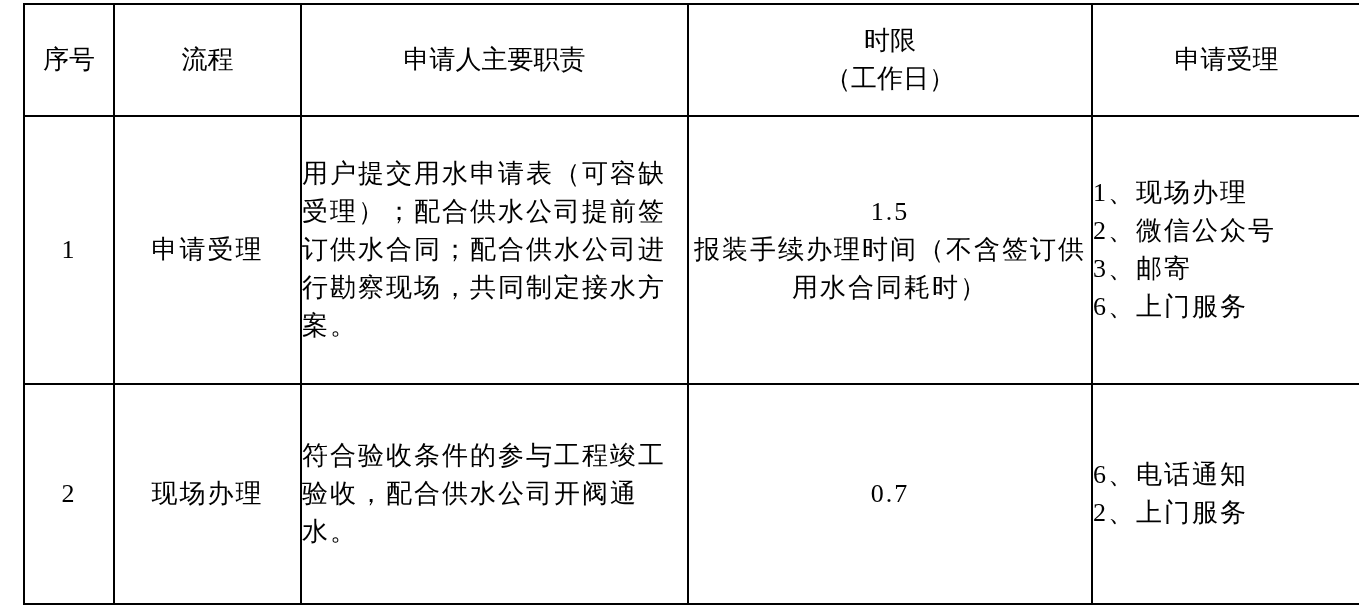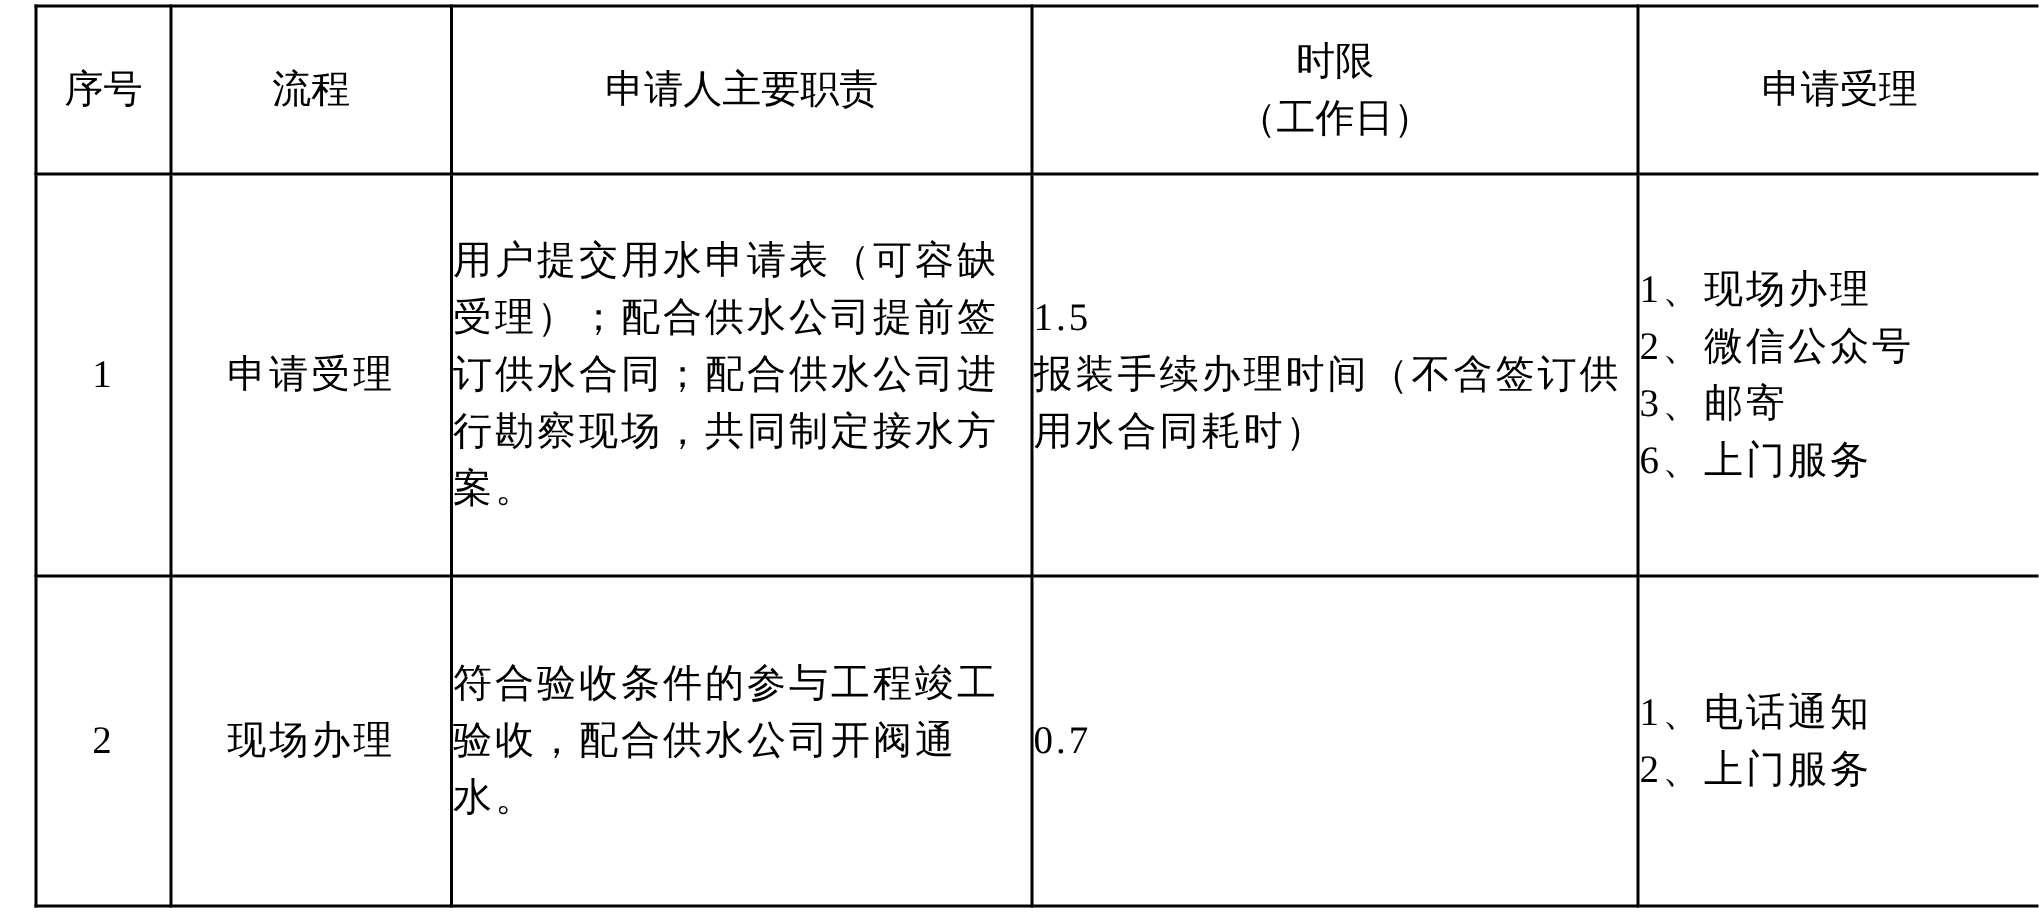--- a/index.html
+++ b/index.html
@@ -23,21 +23,21 @@
     overflow: hidden;
     padding: 0;
   }
   .proc th { letter-spacing: 0; text-align: center; }
   .proc td { letter-spacing: 2px; }
   tr.r-head { height: 112px; }
   tr.r-1 { height: 268px; }
   tr.r-2 { height: 220px; }
   .c-center { text-align: center; }
   .cell-duty { text-align: left; padding: 0 4px 0 7px; font-family: Liberation Serif, serif; }
-  .cell-time { padding: 0 12px; }
+  .cell-time { text-align: center; padding: 0 12px; }
   .cell-method { text-align: left; padding-left: 9px; padding-right: 4px; border-radius: 19px; }
 </style>
 </head>
 <body>
 
 <div class="page">
   <table class="proc">
     <colgroup>
       <col style="width:90px">
       <col style="width:187px">
@@ -94,19 +94,19 @@
         <td class="c-center">
           <span>现场办理</span>
         </td>
         <td class="cell-duty">
           <div>符合验收条件的参与工程竣工验收，配合供水公司开阀通水。</div>
         </td>
         <td class="cell-time">
           <div>0.7</div>
         </td>
         <td class="cell-method">
-          <div>1、电话通知</div>
+          <div>6、电话通知</div>
           <div>2、上门服务</div>
         </td>
       </tr>
     </tbody>
   </table>
 </div>
 
 </body></html>

